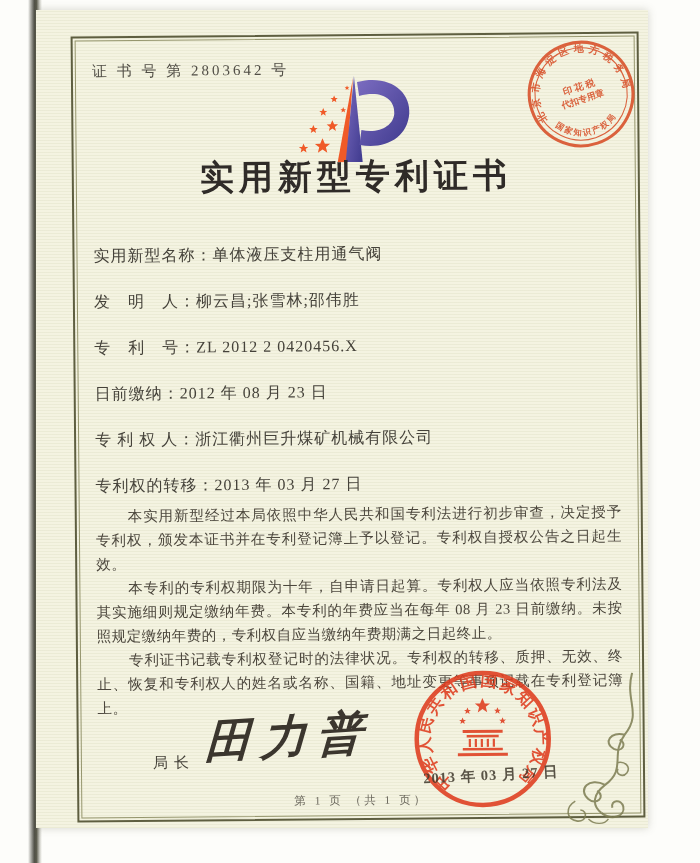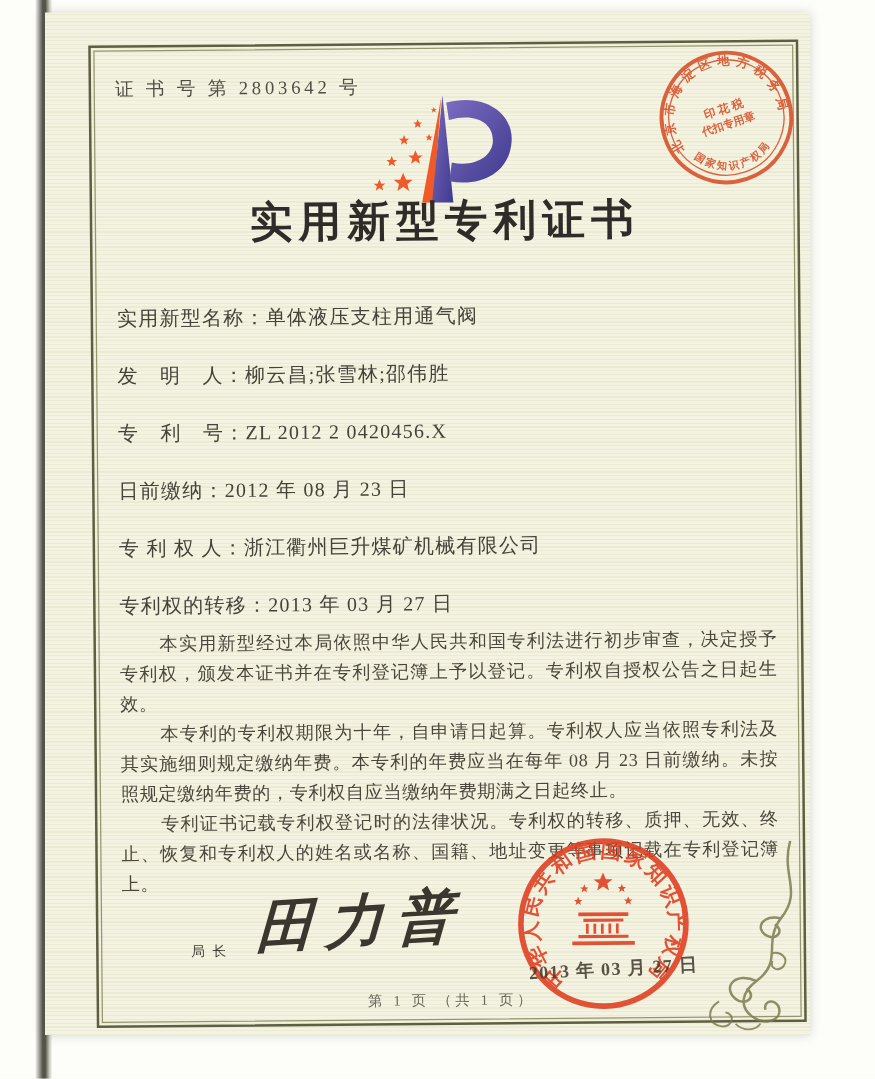--- a/index.html
+++ b/index.html
@@ -38,21 +38,21 @@
   .title{
     left:0;top:118px;width:100%;text-align:center;
     font-size:34px;font-weight:700;color:#2f2b28;letter-spacing:5px;
   }
   .fields{left:19px;top:208px;width:520px;}
   .frow{font-size:16px;line-height:20px;margin-bottom:26px;color:#45423a;white-space:nowrap;}
   .frow .lab{letter-spacing:1px;}
   .frow .val{letter-spacing:1px;}
   .paras{left:19px;top:466px;width:526px;color:#4c473d;}
   .paras p{margin:0;font-size:14.5px;line-height:24px;text-align:justify;text-indent:2.2em;letter-spacing:.5px;}
-  .director{left:74px;top:716px;font-size:11px;color:#45423a;letter-spacing:6px;}
+  .director{left:74px;top:716px;font-size:15px;color:#45423a;letter-spacing:6px;}
   .sig{
     left:126px;top:670px;font-size:46px;color:#3b362e;
     font-style:italic;letter-spacing:10px;transform:rotate(-3deg) skewX(-6deg);
     font-weight:600;white-space:nowrap;
   }
   .seal{left:329px;top:629px;}
   .sealdate{
     left:344px;top:730px;width:180px;font-size:14.5px;font-weight:700;
     color:rgba(66,60,48,.88);letter-spacing:1px;transform:rotate(-2.5deg);white-space:nowrap;
   }

